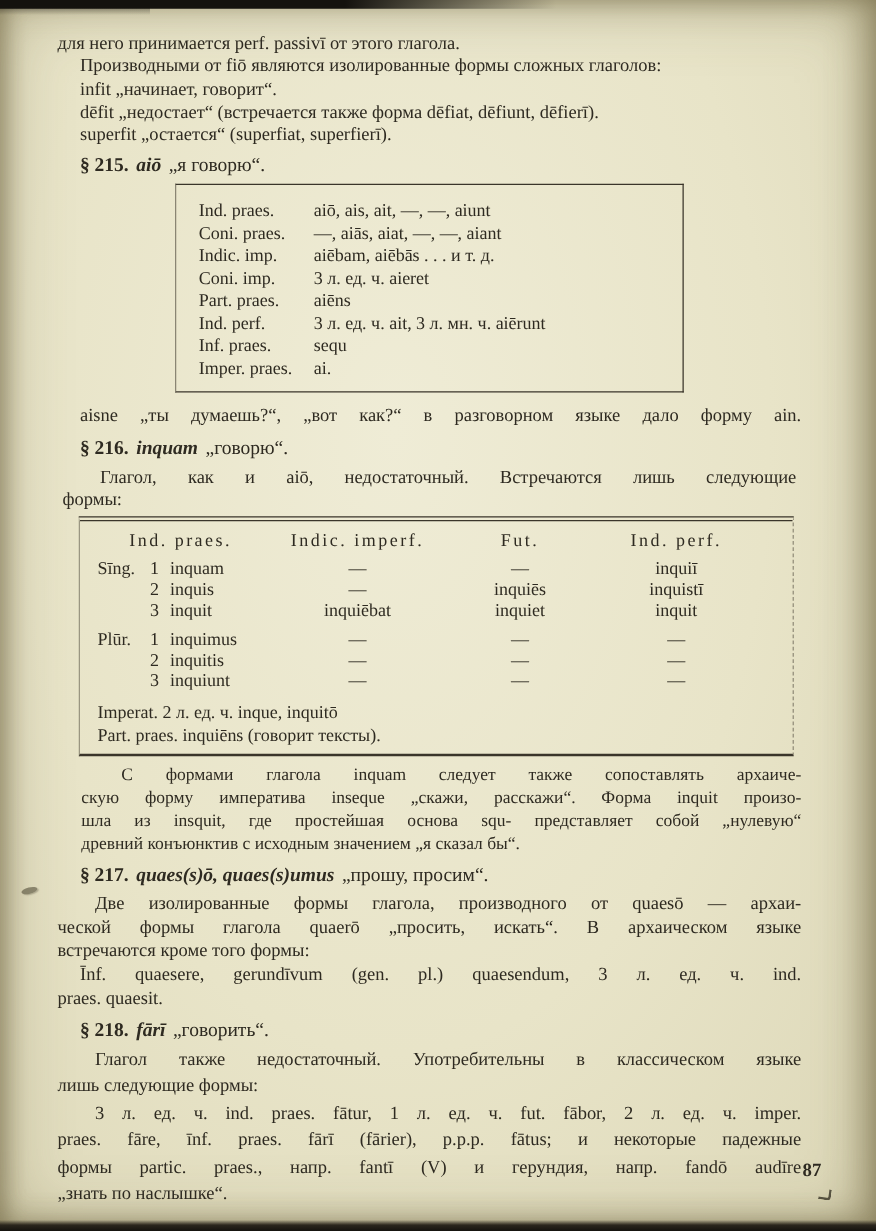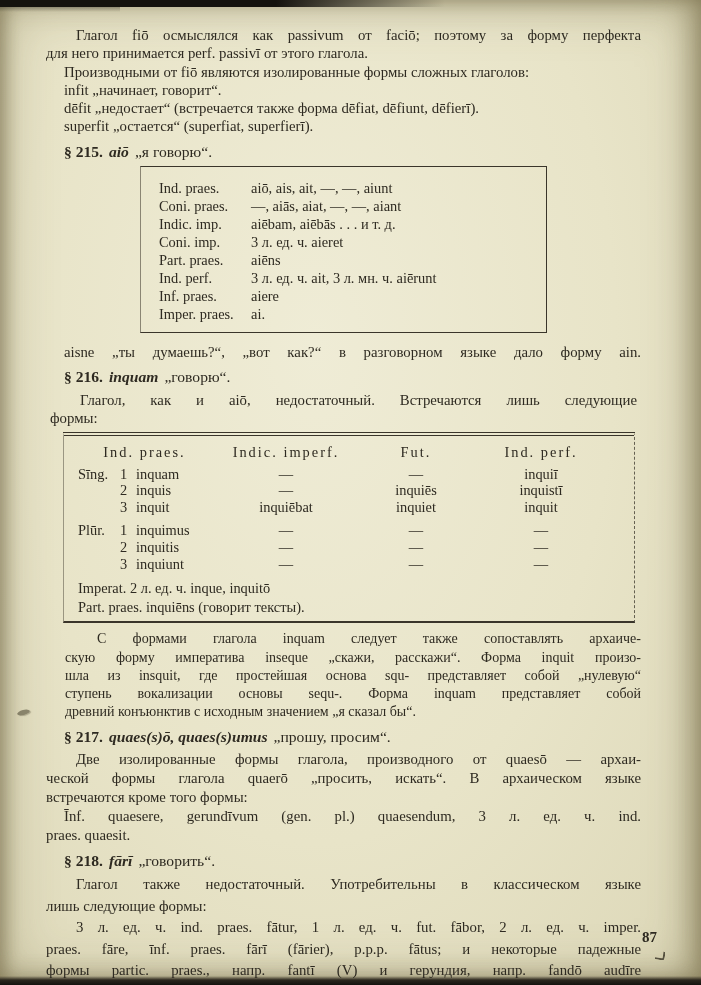--- a/index.html
+++ b/index.html
@@ -93,21 +93,20 @@
 </head>
 <body>
 
 <div class="page">
   <div class="band-top"></div>
   <div class="band-top2"></div>
 
   <div class="content">
 
     <p style="margin:0">
-      <span class="ln ind-lg j">Глагол fiō осмыслялся как passivum от faciō; поэтому за форму перфекта</span>
       <span class="ln">для него принимается perf. passivī от этого глагола.</span>
       <span class="ln ind-sm">Производными от fiō являются изолированные формы сложных глаголов:</span>
       <span class="ln ind-sm">infit „начинает, говорит“.</span>
       <span class="ln ind-sm">dēfit „недостает“ (встречается также форма dēfiat, dēfiunt, dēfierī).</span>
       <span class="ln ind-sm">superfit „остается“ (superfiat, superfierī).</span>
     </p>
 
     <h3 class="sec"><span>§ 215.</span><span class="lemma">aiō</span><span class="gloss">„я говорю“.</span></h3>
 
     <div class="box">
@@ -130,21 +129,21 @@
       <div class="b-row">
           <span class="b-label">Part. praes.</span>
           <span>aiēns</span>
         </div>
       <div class="b-row">
           <span class="b-label">Ind. perf.</span>
           <span>3 л. ед. ч. ait, 3 л. мн. ч. aiērunt</span>
         </div>
       <div class="b-row">
           <span class="b-label">Inf. praes.</span>
-          <span>aiere</span>
+          <span>sequ</span>
         </div>
       <div class="b-row">
           <span class="b-label">Imper. praes.</span>
           <span>ai.</span>
         </div>
     </div>
 
     <p style="margin:0">
       <span class="ln ind-sm j note-line">aisne „ты думаешь?“, „вот как?“ в разговорном языке дало форму ain.</span>
     </p>
@@ -212,21 +211,20 @@
           <span class="c4">—</span>
       </div>
       <div class="t2-line first">Imperat. 2 л. ед. ч. inque, inquitō</div>
       <div class="t2-line">Part. praes. inquiēns (говорит тексты).</div>
     </div>
 
     <div class="small">
       <span class="ln ind-lg j">С формами глагола inquam следует также сопоставлять архаиче-</span>
       <span class="ln j">скую форму императива inseque „скажи, расскажи“. Форма inquit произо-</span>
       <span class="ln j">шла из insquit, где простейшая основа squ- представляет собой „нулевую“</span>
-      <span class="ln j">ступень вокализации основы sequ-. Форма inquam представляет собой</span>
       <span class="ln">древний конъюнктив с исходным значением „я сказал бы“.</span>
     </div>
 
     <h3 class="sec"><span>§ 217.</span><span class="lemma">quaes(s)ō, quaes(s)umus</span><span class="gloss">„прошу, просим“.</span></h3>
 
     <p class="p217" style="margin:0">
       <span class="ln ind-lg j">Две изолированные формы глагола, производного от quaesō — архаи-</span>
       <span class="ln j">ческой формы глагола quaerō „просить, искать“. В архаическом языке</span>
       <span class="ln">встречаются кроме того формы:</span>
       <span class="ln ind-sm j">Īnf. quaesere, gerundīvum (gen. pl.) quaesendum, 3 л. ед. ч. ind.</span>

